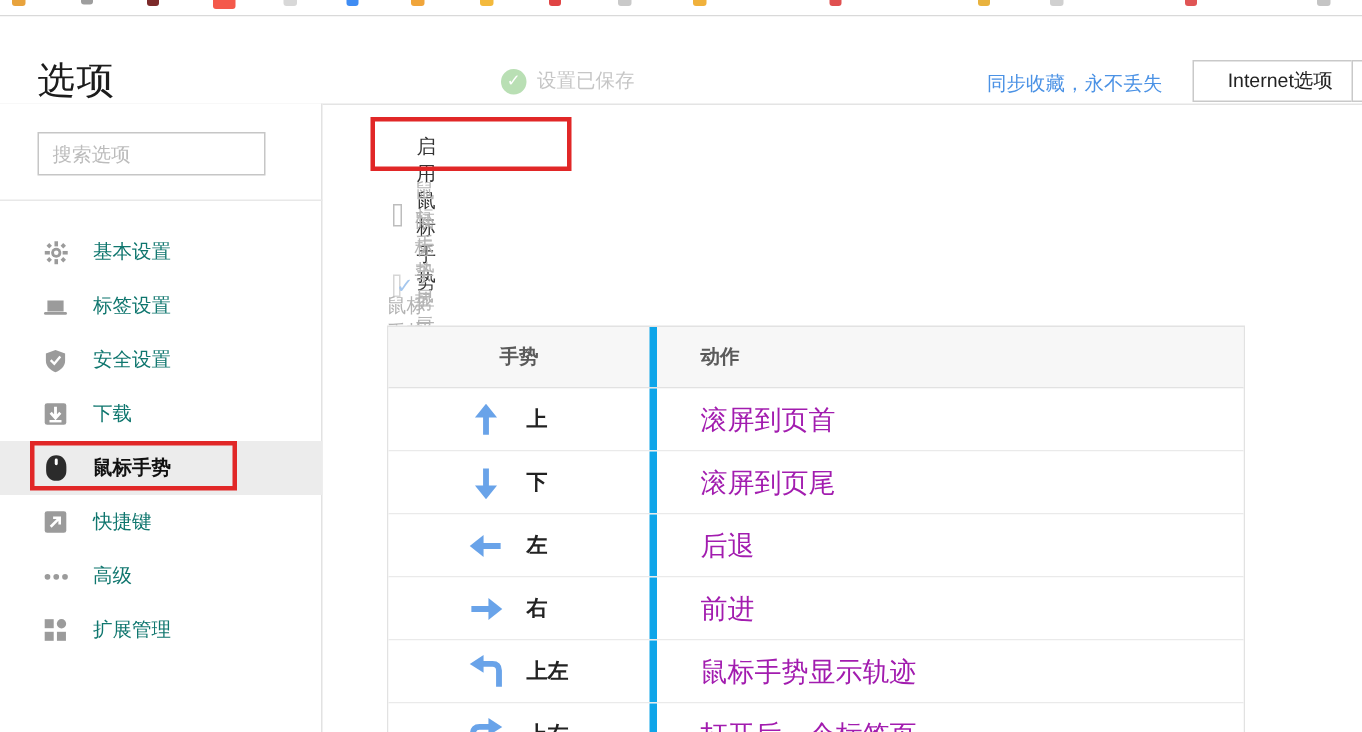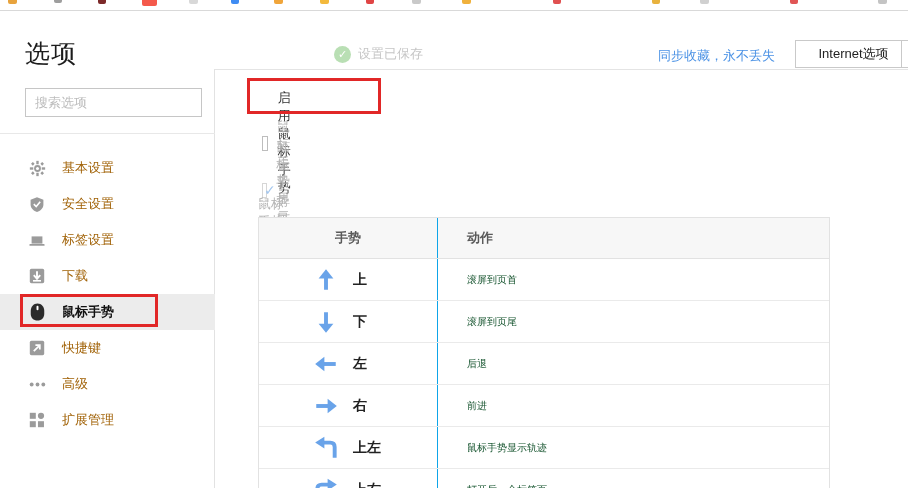--- a/index.html
+++ b/index.html
@@ -17,28 +17,28 @@
   .saved-icon{width:17px;height:17px;border-radius:50%;background:#b9dfb4;color:#fff;font-size:11px;line-height:17px;text-align:center;}
   .saved-text{font-size:13px;color:#c6c6c6;}
   .sync-link{position:absolute;left:658px;top:36px;font-size:13px;color:#4b92e5;cursor:pointer;}
   .btn{position:absolute;top:29px;height:28px;background:#fff;border:1px solid #c9c9c9;font-size:13px;color:#222;
        display:flex;align-items:center;justify-content:center;box-sizing:border-box;cursor:pointer;}
   .btn-internet{left:795px;width:117px;}
   .btn-cut{left:901px;width:30px;}
 
   
   .sidebar{position:absolute;left:0;top:69px;width:215px;height:419px;background:#fff;border-right:1px solid #e2e2e2;box-sizing:border-box;}
-  .search-box{position:absolute;left:25px;top:19px;width:177px;height:29px;border:1px solid #c6c6c6;box-sizing:border-box;
+  .search-box{position:absolute;left:25px;top:19px;width:152px;height:29px;border:1px solid #c6c6c6;box-sizing:border-box;
               font-size:13px;color:#555;padding:0 9px;outline:none;}
   .search-box::placeholder{color:#bcbcbc;}
   .sidebar-divider{position:absolute;left:0;top:64px;width:215px;height:1px;background:#e8e8e8;}
   .nav{position:absolute;left:0;top:81px;width:215px;}
   .nav-item{position:relative;height:36px;display:flex;align-items:center;cursor:pointer;}
   .nav-item .nav-icon{position:absolute;left:28px;width:18px;height:18px;display:flex;align-items:center;justify-content:center;color:#9b9b9b;}
-  .nav-item .nav-label{position:absolute;left:62px;font-size:13px;color:#a16207;}
+  .nav-item .nav-label{position:absolute;left:62px;font-size:13px;color:#0f766e;}
   .nav-item.active{background:#ececec;}
   .nav-item.active .nav-label{font-weight:bold;color:#111;}
   .nav-item.active .nav-icon{color:#2b2b2b;}
   .dots{letter-spacing:2px;font-size:12px;}
 
   
   .main{position:absolute;left:258px;top:69px;}
   .cbx-row{position:absolute;display:flex;align-items:center;gap:10px;}
   .cbx{width:15px;height:15px;border:1px solid #bdbdbd;background:#fff;box-sizing:border-box;position:relative;cursor:pointer;}
   .cbx.checked{border-color:#d6d6d6;}
@@ -48,26 +48,26 @@
 
   .color-row{position:absolute;left:247px;top:126px;display:flex;align-items:center;}
   .color-label{font-size:13px;color:#b3b3b3;}
   .swatch{width:37px;height:18px;background:#77a7e8;border:1px solid #a6a6a6;margin-left:17px;cursor:pointer;}
 
   
   .gtable{position:absolute;left:247px;top:148px;width:572px;border:1px solid #e2e2e2;box-sizing:border-box;background:#fff;}
   .g-head{display:flex;height:40px;background:#f7f7f7;border-bottom:1px solid #e2e2e2;}
   .g-row{display:flex;height:41px;border-bottom:1px solid #eaeaea;background:#fff;}
   .g-row:last-child{border-bottom:none;}
-  .col-gesture{width:179px;border-right:1px solid #0ea5e9;display:flex;align-items:center;justify-content:center;box-sizing:border-box;}
+  .col-gesture{width:179px;border-right:5px solid #0ea5e9;display:flex;align-items:center;justify-content:center;box-sizing:border-box;}
   .col-action{flex:1;display:flex;align-items:center;padding-left:29px;}
   .g-head .col-gesture,.g-head .col-action{font-size:13px;color:#5a5a5a;font-weight:bold;}
   .g-head .col-action{padding-left:29px;}
   .gesture-name{font-size:14px;font-weight:bold;color:#222;margin-left:14px;min-width:30px;text-align:left;}
-  .action-text{font-size:10px;color:#14532d;}
+  .action-text{font-size:18px;color:#a21caf;}
   .arrow-icon{width:26px;height:26px;display:block;}
 
   
   .annot{position:absolute;border:3px solid #e12727;box-sizing:border-box;pointer-events:none;z-index:50;}
   .annot-enable{left:247px;top:78px;width:134px;height:36px;}
   .annot-nav{left:20px;top:294px;width:138px;height:33px;}
 </style>
 </head>
 <body>
 
@@ -123,36 +123,36 @@
                 <rect x="14" y="14" width="3" height="3" transform="rotate(45 15.5 15.5)"></rect>
               </g>
               <circle cx="10" cy="10" r="1.8" fill="#fff"></circle>
             </svg>
         </span>
         <span class="nav-label">基本设置</span>
       </div>
 
       <div class="nav-item">
         <span class="nav-icon">
+          <svg width="18" height="18" viewBox="0 0 20 20">
+              <path fill="currentColor" d="M4 6 h12 v8 h-12 z"></path>
+              <rect x="1.5" y="14.5" width="17" height="2" rx="1" fill="currentColor"></rect>
+            </svg>
+        </span>
+        <span class="nav-label">标签设置</span>
+      </div>
+
+      <div class="nav-item">
+        <span class="nav-icon">
           <svg width="16" height="17" viewBox="0 0 20 20">
               <path fill="currentColor" d="M10 1 L18 4 V10 C18 15 14 18 10 19.5 C6 18 2 15 2 10 V4 Z"></path>
               <path d="M6 9.5 L9 12.5 L14 6.5" stroke="#fff" stroke-width="2" fill="none"></path>
             </svg>
         </span>
         <span class="nav-label">安全设置</span>
-      </div>
-
-      <div class="nav-item">
-        <span class="nav-icon">
-          <svg width="18" height="18" viewBox="0 0 20 20">
-              <path fill="currentColor" d="M4 6 h12 v8 h-12 z"></path>
-              <rect x="1.5" y="14.5" width="17" height="2" rx="1" fill="currentColor"></rect>
-            </svg>
-        </span>
-        <span class="nav-label">标签设置</span>
       </div>
 
       <div class="nav-item">
         <span class="nav-icon">
           <svg width="16" height="16" viewBox="0 0 20 20">
               <rect x="1" y="1" width="18" height="18" rx="2" fill="currentColor"></rect>
               <path d="M10 4 V12 M6 9 L10 13.5 L14 9" stroke="#fff" stroke-width="2.4" fill="none"></path>
               <rect x="5" y="15" width="10" height="2" fill="#fff"></rect>
             </svg>
         </span>

